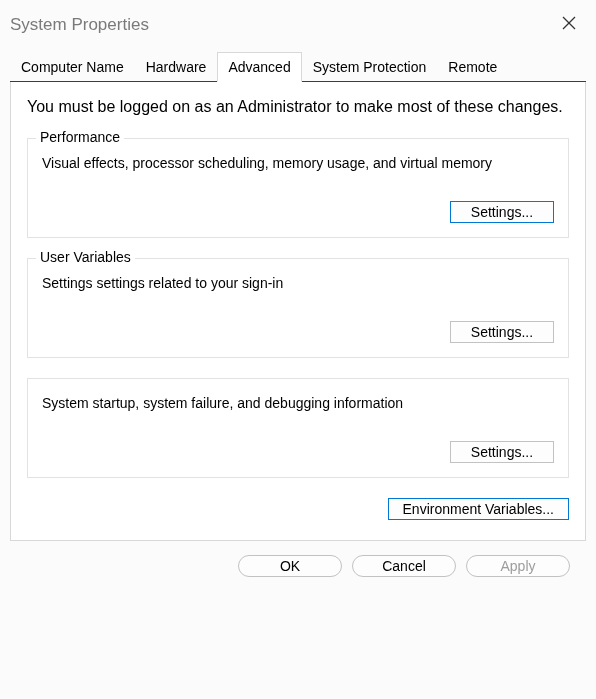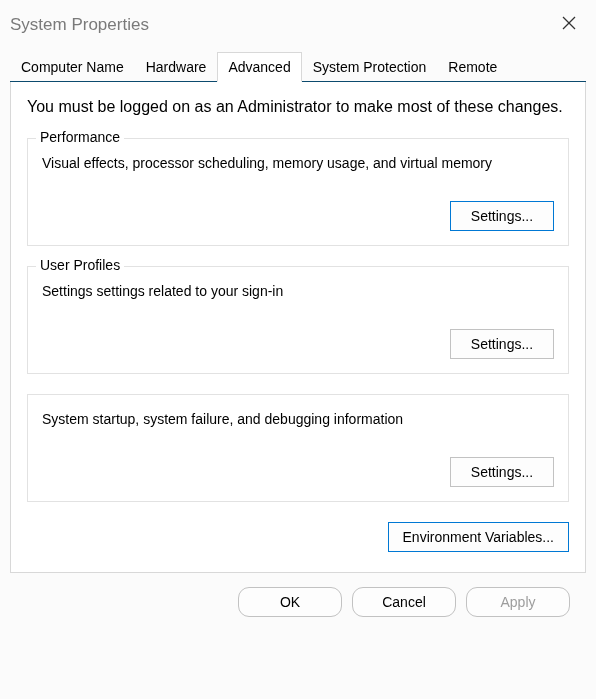--- a/index.html
+++ b/index.html
@@ -96,21 +96,21 @@
       font-size: 14px;
       color: #000;
       margin-bottom: 30px;
     }
     .group-btnrow {
       display: flex;
       justify-content: flex-end;
     }
     .btn {
       min-width: 104px;
-      height: 30px;
+      height: 22px;
       padding: 0 14px;
       font-size: 14px;
       font-family: inherit;
       background: #fdfdfd;
       border: 1px solid #c2c2c2;
       cursor: pointer;
       color: #000;
     }
     .btn.accent {
       border: 1px solid #0078d4;
@@ -165,21 +165,21 @@
 
     <div class="group">
       <div class="group-legend">Performance</div>
       <div class="group-desc">Visual effects, processor scheduling, memory usage, and virtual memory</div>
       <div class="group-btnrow">
         <button class="btn accent">Settings...</button>
       </div>
     </div>
 
     <div class="group">
-      <div class="group-legend">User Profiles</div>
+      <div class="group-legend">User Variables</div>
       <div class="group-desc">Settings settings related to your sign-in</div>
       <div class="group-btnrow">
         <button class="btn">Settings...</button>
       </div>
     </div>
 
     <div class="group">
       <div class="group-desc">System startup, system failure, and debugging information</div>
       <div class="group-btnrow">
         <button class="btn">Settings...</button>

